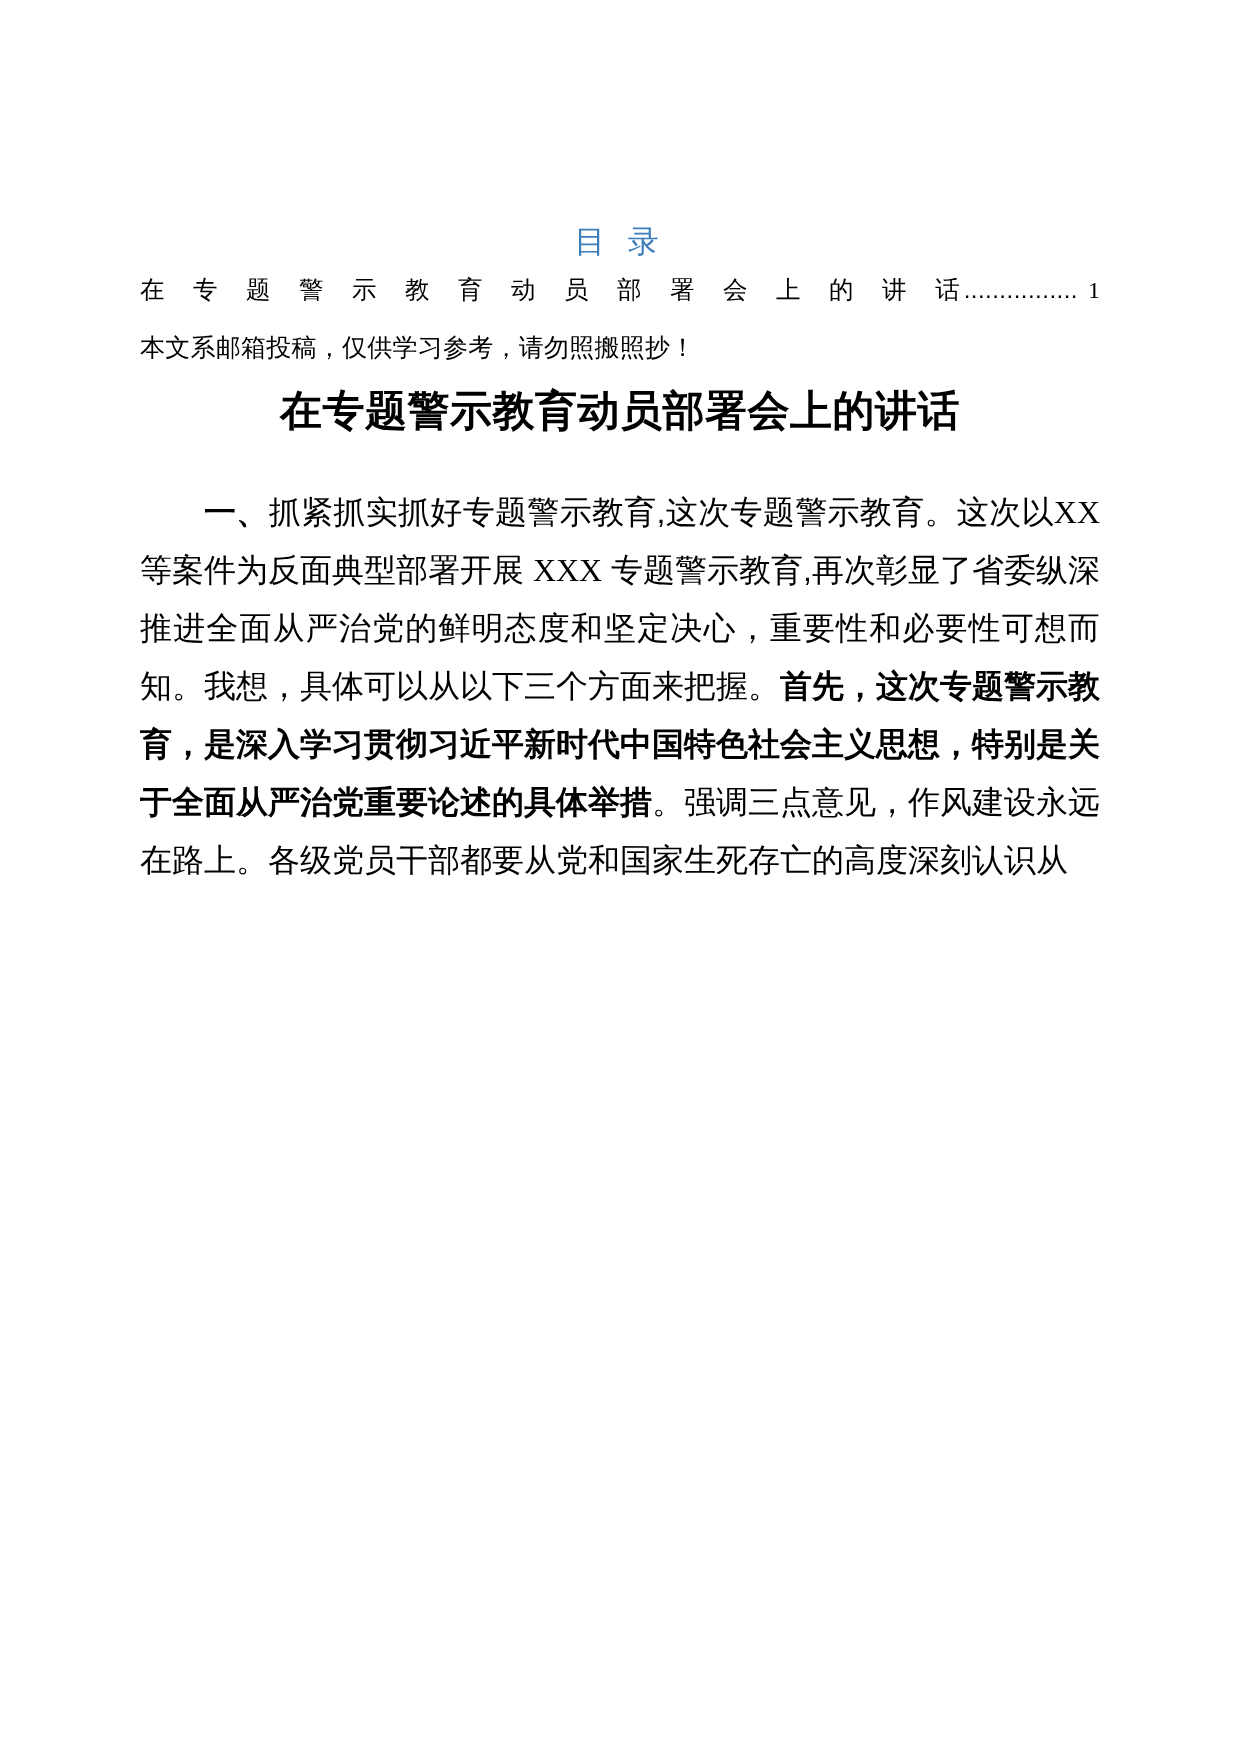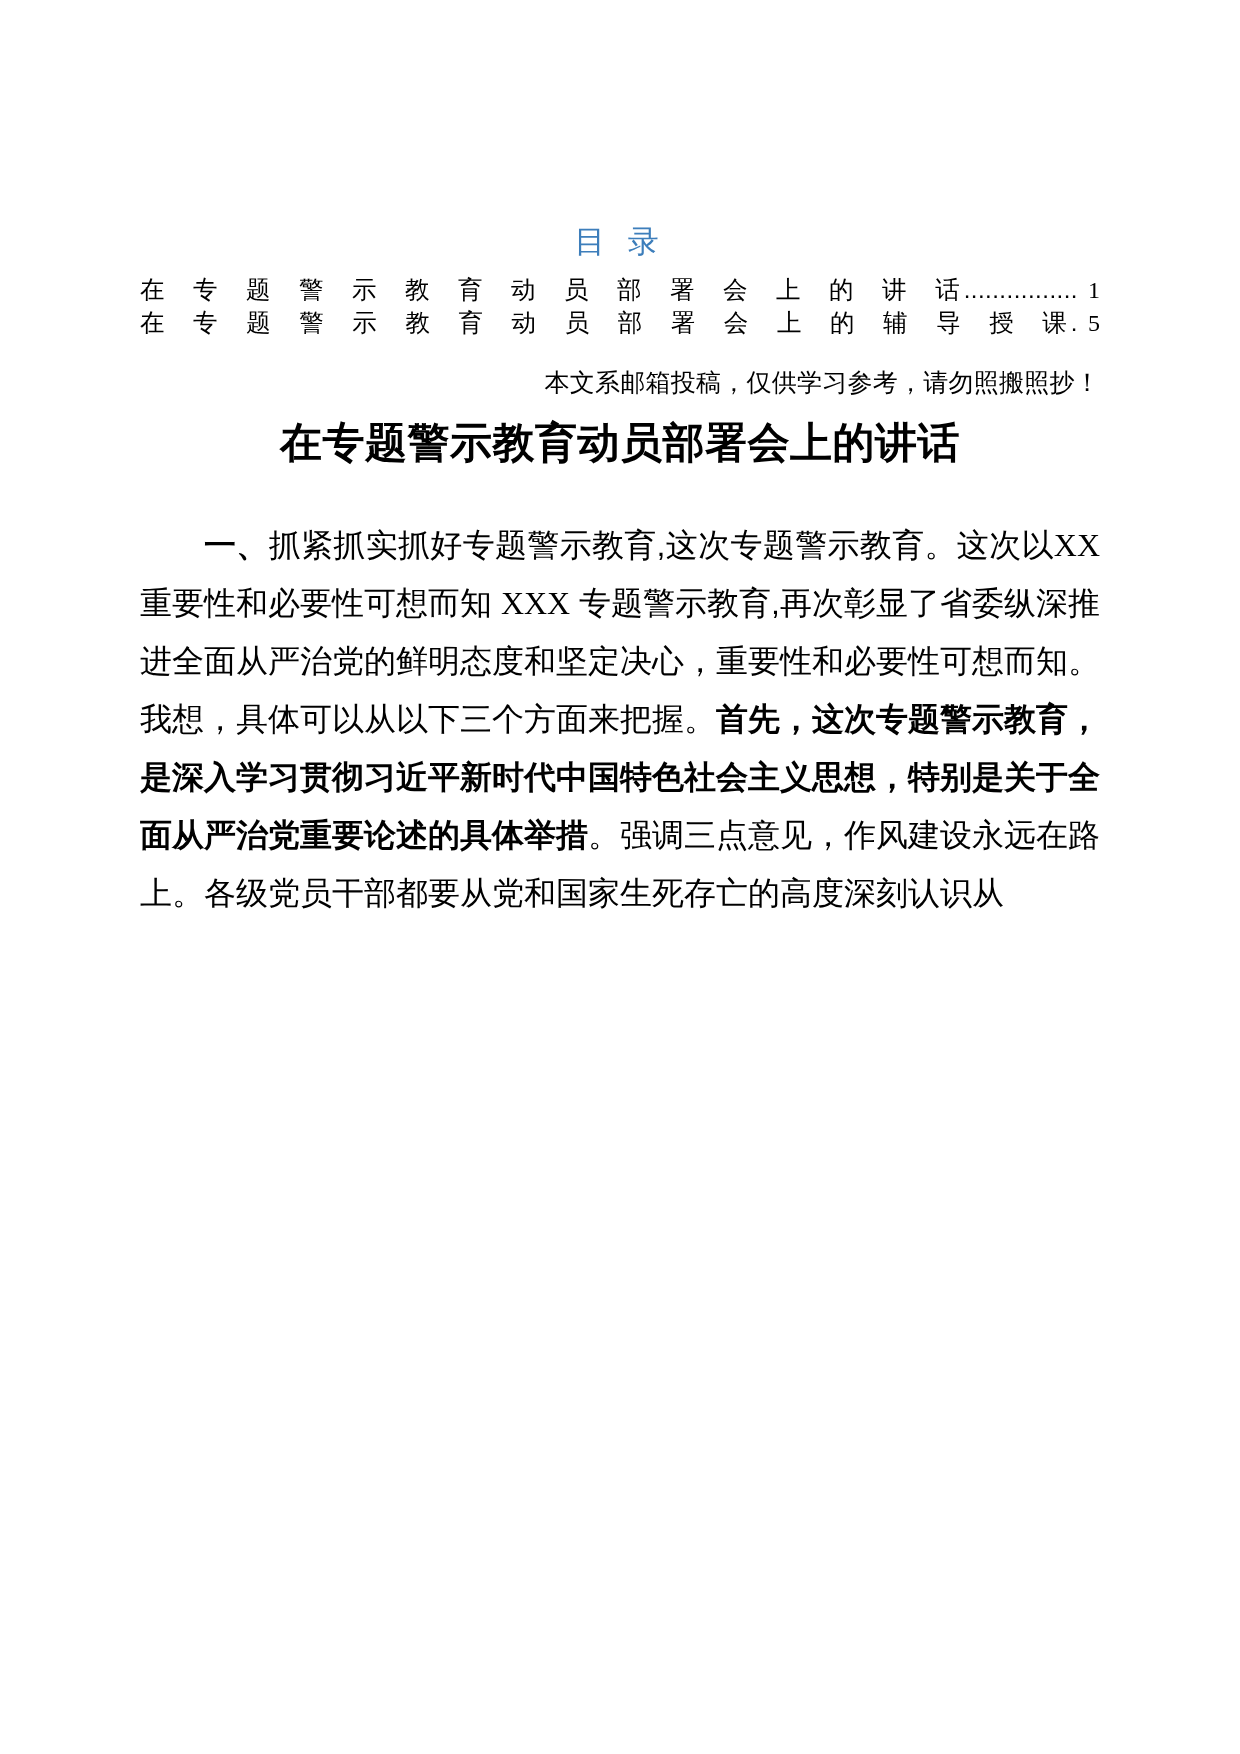--- a/index.html
+++ b/index.html
@@ -71,22 +71,22 @@
     min-width: 14px;
     text-align: right;
   }
 
   
   .disclaimer {
     margin-top: 26px;
     font-size: 25px;
     line-height: 1.35;
     letter-spacing: 0.01em;
-    text-align: right;
-    font-family: Liberation Sans, sans-serif;
+    text-align: left;
+    font-family: Liberation Mono, monospace;
   }
 
   
   .doc-title {
     margin-top: 16px;
     text-align: center;
     font-size: 42px;
     font-weight: 700;
     letter-spacing: 0.012em;
     line-height: 1.35;
@@ -127,37 +127,32 @@
       <div class="toc-title">目 录</div>
 
       <div class="toc-list">
 
         <div class="toc-row">
           <span class="toc-text">在专题警示教育动员部署会上的讲话</span>
           <span class="toc-leader">................</span>
           <span class="toc-page latin">1</span>
         </div>
 
-        <div class="toc-row">
-          <span class="toc-text">在专题警示教育动员部署会上的辅导授课</span>
-          <span class="toc-leader">.</span>
-          <span class="toc-page latin">5</span>
-        </div>
 
 
       </div>
     </div>
 
     <div class="disclaimer">本文系邮箱投稿，仅供学习参考，请勿照搬照抄！</div>
 
     <h1 class="doc-title">在专题警示教育动员部署会上的讲话</h1>
 
     <div class="body-text">
 
 
       <p class="para">
-        <strong>一、</strong><span>抓紧抓实抓好专题警示教育,这次专题警示教育。这次以</span><span class="latin">XX</span><span> 重要性和必要性可想而知 </span><span class="latin">XXX</span><span> 专题警示教育,再次彰显了省委纵深推进全面从严治党的鲜明态度和坚定决心，重要性和必要性可想而知。我想，具体可以从以下三个方面来把握。</span><strong>首先，这次专题警示教育，是深入学习贯彻习近平新时代中国特色社会主义思想，特别是关于全面从严治党重要论述的具体举措</strong><span>。强调三点意见，作风建设永远在路上。各级党员干部都要从党和国家生死存亡的高度深刻认识从</span>
+        <strong>一、</strong><span>抓紧抓实抓好专题警示教育,这次专题警示教育。这次以</span><span class="latin">XX</span><span> 等案件为反面典型部署开展 </span><span class="latin">XXX</span><span> 专题警示教育,再次彰显了省委纵深推进全面从严治党的鲜明态度和坚定决心，重要性和必要性可想而知。我想，具体可以从以下三个方面来把握。</span><strong>首先，这次专题警示教育，是深入学习贯彻习近平新时代中国特色社会主义思想，特别是关于全面从严治党重要论述的具体举措</strong><span>。强调三点意见，作风建设永远在路上。各级党员干部都要从党和国家生死存亡的高度深刻认识从</span>
       </p>
 
     </div>
 
   </div>
 </div>
 
 </body></html>

